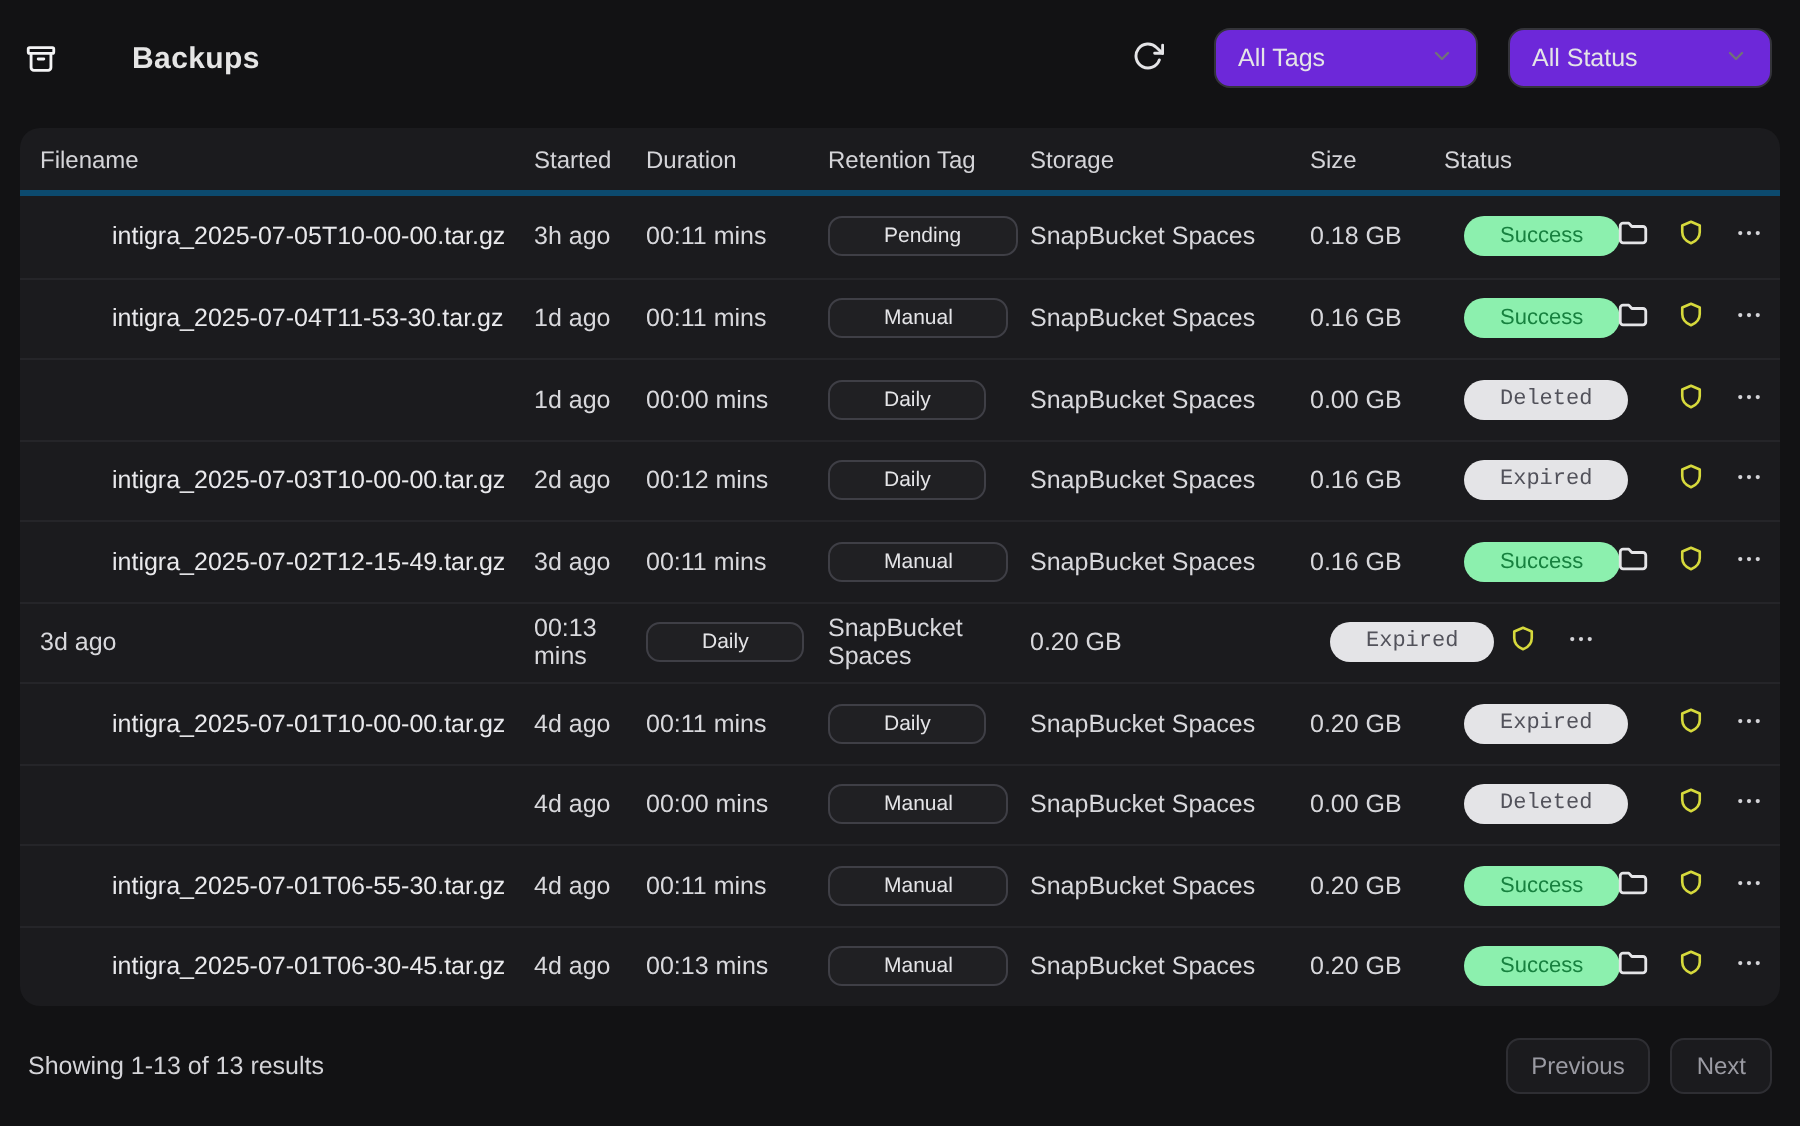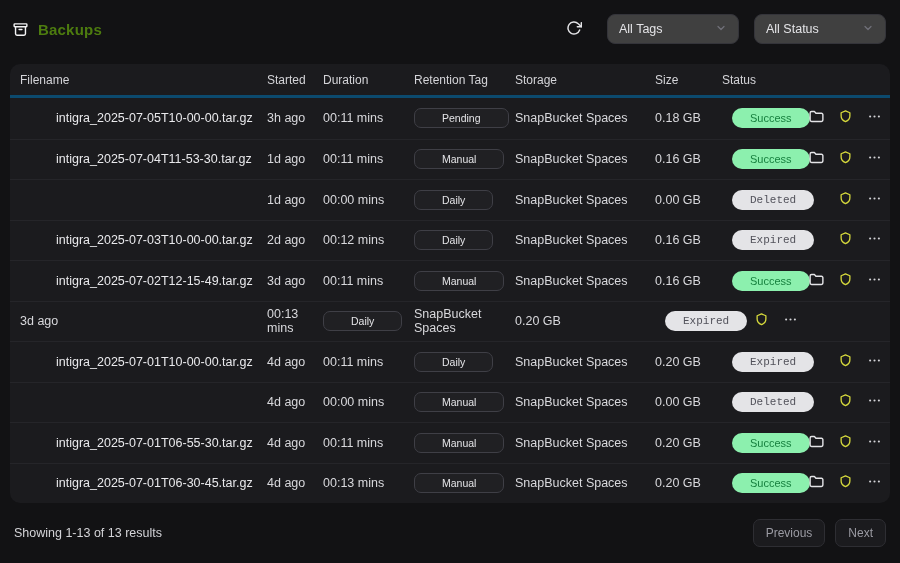--- a/index.html
+++ b/index.html
@@ -14,30 +14,30 @@
   
   .topbar {
     height: 58px;
     display: flex;
     align-items: center;
     justify-content: space-between;
     padding: 0 14px 0 12px;
   }
   .title-wrap { display: flex; align-items: center; gap: 9px; }
   .title-wrap svg { display: block; }
-  .page-title { font-size: 15px; font-weight: 700; color: #4d7c0f; letter-spacing: .2px; }
+  .page-title { font-size: 15px; font-weight: 700; color: #e5e5e5; letter-spacing: .2px; margin-left: 28px; }
 
   .filters { display: flex; align-items: center; }
   .refresh-btn {
     background: none; border: none; cursor: pointer;
     margin-right: 21px; padding: 4px; display: flex; align-items: center;
   }
   .select {
     width: 132px; height: 30px;
-    background: #404040;
+    background: #6d28d9;
     border: 1px solid #34343a;
     border-radius: 8px;
     display: flex; align-items: center; justify-content: space-between;
     padding: 0 11px;
     font-size: 12.5px; color: #e4e4e7;
     cursor: pointer;
   }
   .select + .select { margin-left: 15px; }
 
   

